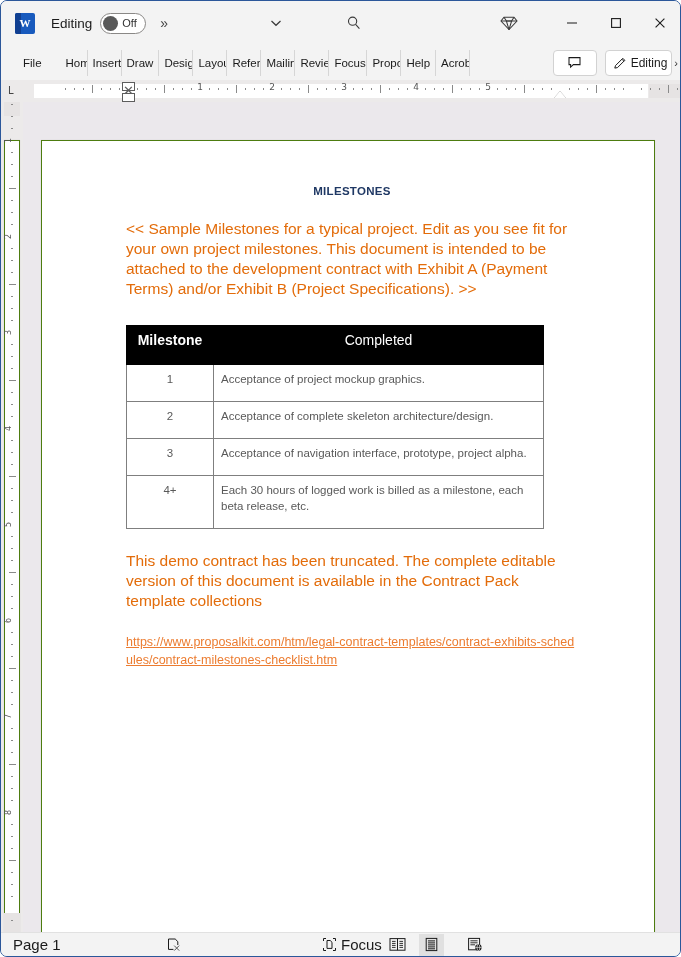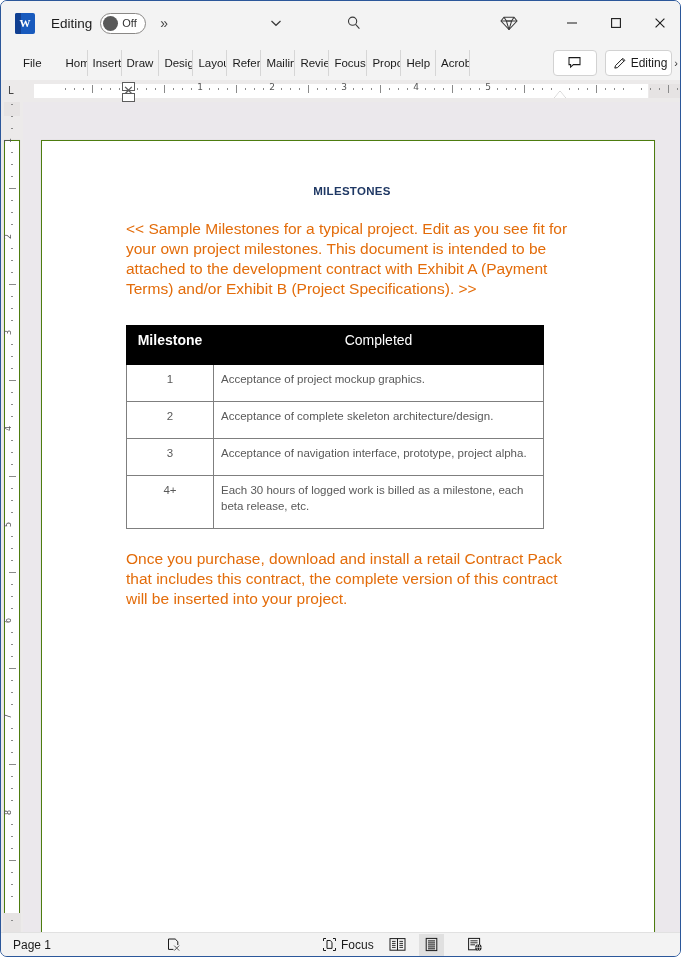--- a/index.html
+++ b/index.html
@@ -312,21 +312,21 @@
     cursor: pointer;
   }
 
   
   .statusbar {
     position: absolute; left: 0; bottom: 0;
     width: 681px; height: 24px;
     background: #f3f3f3;
     border-top: 1px solid #e1e1e1;
     display: flex; align-items: center;
-    font-size: 12px; color: #1b1b1b;
+    font-size: 15px; color: #1b1b1b;
   }
   .sb-page { margin-left: 12px; cursor: pointer; }
   .sb-item {
     display: flex; align-items: center;
     height: 22px; padding: 0 5px;
     cursor: pointer;
   }
   .sb-item.active { background: #e0e0e0; }
   .sb-pos-proof { position: absolute; left: 160px; }
   .sb-pos-focus { position: absolute; left: 316px; }
@@ -622,23 +622,24 @@
               <td>Acceptance of navigation interface, prototype, project alpha.</td>
             </tr>
             <tr>
               <td class="num">4+</td>
               <td>Each 30 hours of logged work is billed as a milestone, each beta release, etc.</td>
             </tr>
           </tbody>
         </table>
 
 
-
-
-        <div class="para-orange" style="margin-top:20px;">Once you purchase, download and install a retail Contract Pack that includes this contract, the complete version of this contract will be inserted into your project.</div>
+        <div class="para-orange" style="margin-top:22px;">This demo contract has been truncated. The complete editable version of this document is available in the Contract Pack template collections</div>
+
+        <a class="demo-link">https://www.proposalkit.com/htm/legal-contract-templates/contract-exhibits-schedules/contract-milestones-checklist.htm</a>
+
 
       </div>
     </div>
   </div>
 
   <div class="statusbar">
     <div class="sb-page">Page 1</div>
 
     <div class="sb-item sb-pos-proof">
       <svg width="16" height="16" viewBox="0 0 16 16">

